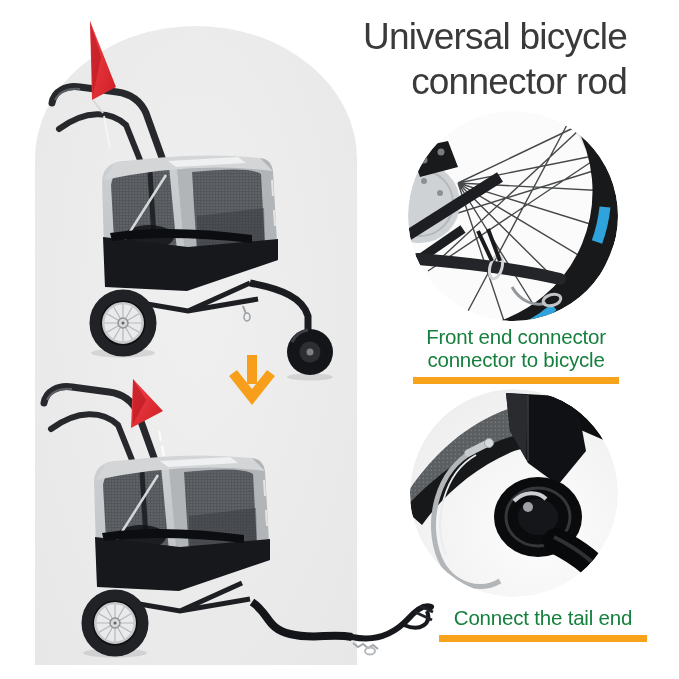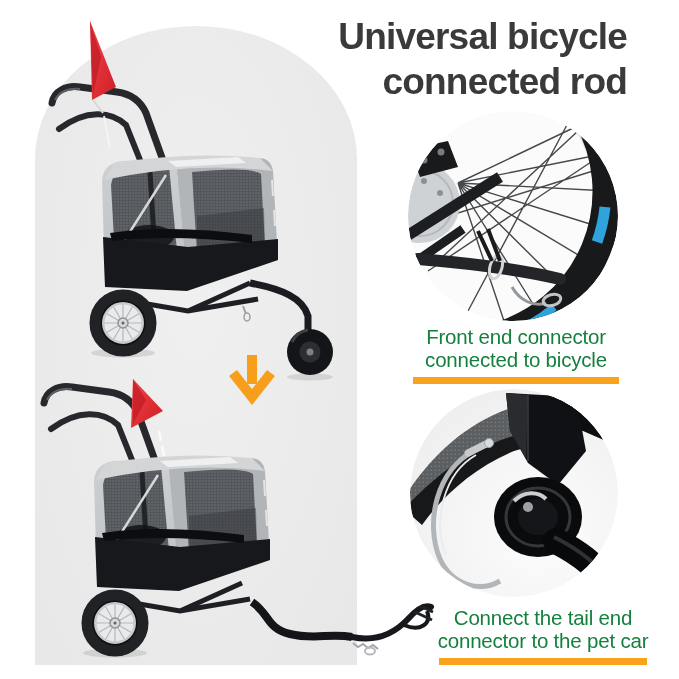--- a/index.html
+++ b/index.html
@@ -9,21 +9,21 @@
     font-family:"Liberation Sans","DejaVu Sans",sans-serif;
   }
   .arch{
     position:absolute;left:35px;top:26px;width:322px;height:639px;
     background:radial-gradient(ellipse at 50% 42%,#f0f0f0 0%,#ebebeb 55%,#e7e7e7 100%);
     border-radius:172px 172px 0 0 / 142px 142px 0 0;
   }
   .scene{position:absolute;left:0;top:0;}
   .page-title{
     position:absolute;top:14px;right:52px;text-align:right;
-    font-size:37px;font-weight:700;line-height:1.22;letter-spacing:-0.8px;
+    font-size:37px;font-weight:400;line-height:1.22;letter-spacing:-0.8px;
     color:#3a3a3a;white-space:nowrap;
   }
   .photo-circle{position:absolute;border-radius:50%;overflow:hidden;}
   .circle1{left:408px;top:111px;width:210px;height:210px;}
   .circle2{left:410px;top:389px;width:208px;height:208px;}
   .caption{
     position:absolute;text-align:center;color:#15803d;
     font-size:20.5px;line-height:1.12;letter-spacing:-0.2px;
   }
   .cap1{left:402px;top:326px;width:228px;}
@@ -132,21 +132,21 @@
     <g>
       <polygon points="133,379 163,411 131,428" fill="url(#flagGrad)"></polygon>
       <polygon points="133,379 146,400 133,424" fill="#b8161e" opacity="0.6"></polygon>
       <path d="M159,431 L161,441 M162,446 L164,456" stroke="#fafafa" stroke-width="2.5"></path>
     </g>
   </g>
 </svg>
 
 <div class="page-title">
   <div>Universal bicycle</div>
-  <div>connected rod</div>
+  <div>connector rod</div>
 </div>
 
 <svg class="photo-circle circle1" width="210" height="210" viewBox="0 0 210 210">
   <defs>
       <clipPath id="c1">
         <circle cx="105" cy="105" r="105"></circle>
       </clipPath>
     </defs>
   <g clip-path="url(#c1)">
     <circle cx="105" cy="105" r="105" fill="#fbfbfb"></circle>
@@ -181,21 +181,21 @@
       <ellipse cx="88" cy="156" rx="6" ry="12" transform="rotate(15 88 156)" fill="none" stroke="#d2d5d7" stroke-width="3"></ellipse>
       <path d="M84,150 L70,120 M92,150 L80,118" stroke="#1a1b1d" stroke-width="4"></path>
       <path d="M104,176 C112,190 126,196 138,192" fill="none" stroke="#94989c" stroke-width="3"></path>
       <ellipse cx="144" cy="189" rx="9" ry="5.5" transform="rotate(-15 144 189)" fill="none" stroke="#c0c4c7" stroke-width="3"></ellipse>
     </g>
   </g>
 </svg>
 
 <div class="caption cap1">
   <div>Front end connector</div>
-  <div>connected to bicycle</div>
+  <div>connector to bicycle</div>
   <div class="cap-underline"></div>
 </div>
 
 <svg class="photo-circle circle2" width="208" height="208" viewBox="0 0 208 208">
   <defs>
     <clipPath id="c2">
         <circle cx="104" cy="104" r="104"></circle>
       </clipPath>
     <radialGradient id="bgGrad2" cx="0.62" cy="0.68" r="0.75">
       <stop offset="0" stop-color="#fdfdfd"></stop>
@@ -233,15 +233,14 @@
       <path d="M64,62 C28,80 14,132 30,170 C42,196 70,204 90,192" fill="none" stroke="#b2b6b9" stroke-width="5"></path>
       <path d="M66,66 C34,84 22,132 36,166" fill="none" stroke="#e9ebec" stroke-width="1.8"></path>
       <path d="M58,64 L76,55" stroke="#c7cbce" stroke-width="7" stroke-linecap="round"></path>
       <circle cx="79" cy="54" r="4.5" fill="#d9dcde" stroke="#9fa3a7" stroke-width="1"></circle>
     </g>
   </g>
 </svg>
 
 <div class="caption cap2">
   <div>Connect the tail end</div>
-  <div>connector to the pet car</div>
   <div class="cap-underline"></div>
 </div>
 
 </body></html>

